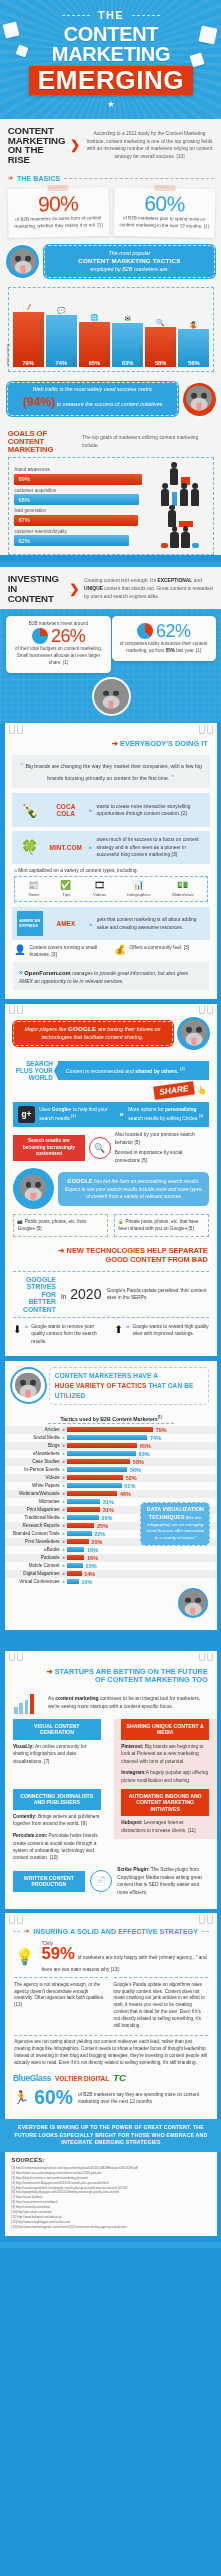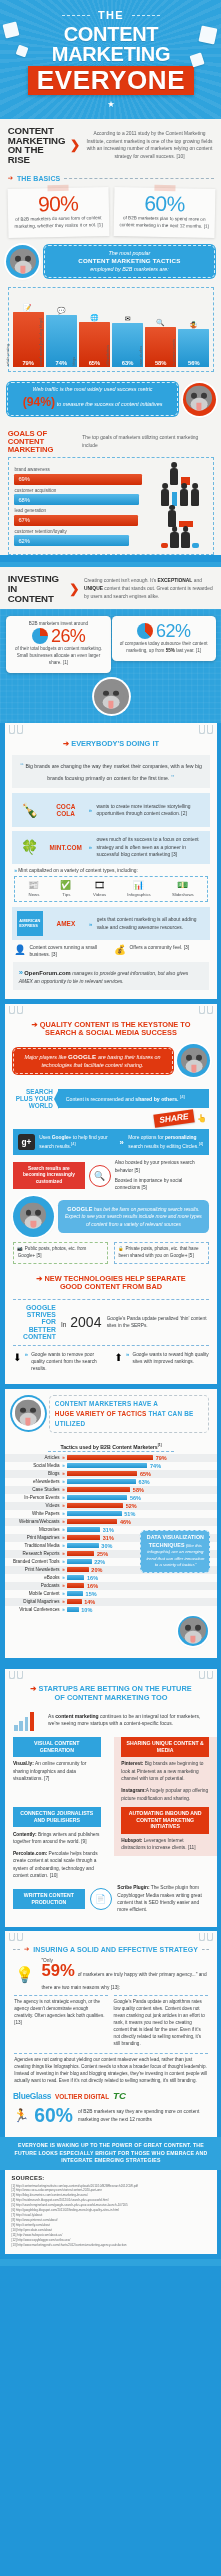--- a/index.html
+++ b/index.html
@@ -65,21 +65,21 @@
   }
   .rule-head .arrow { color:#e0380f; font-size:6.4px; }
   .rule-head .t {
     font-size:7px; font-weight:bold; letter-spacing:0.1px;
     font-family:"Liberation Sans Narrow","Liberation Sans",sans-serif;
     text-transform:uppercase;
   }
   .t.blue { color:#2fa3dd; } .t.red { color:#e0380f; }
   .rule-head .dash { flex:1; border-top:1px dashed #9fb4c2; height:0; }
 
-  .center-head { text-align:center; padding: 6.4px 9px 3.9px; }
+  .center-head { text-align:right; padding: 6.4px 9px 3.9px; }
   .center-head .t { font-size:7.4px; font-weight:bold; text-transform:uppercase;
     font-family:"Liberation Sans Narrow","Liberation Sans",sans-serif; line-height:1.18;}
   .center-head .t .arrow{ color:#2fa3dd; }
   .center-head .t.red .arrow{ color:#e0380f; }
 
   
   .basics { display:flex; gap:5.2px; padding: 2.6px 7.7px 5.2px; align-items:flex-start;}
   .note {
     background:#fbfbfa; flex:1; padding:6.4px 5.2px 7px; text-align:center;
     box-shadow:0 0.6px 2.6px rgba(0,0,0,.16); position:relative;
@@ -336,21 +336,21 @@
 
 <div class="page">
 
   <div class="hero">
     <div class="paper" style="left:3.9px;top:23px;width:14px;height:14px;transform:rotate(-14deg);"></div>
     <div class="paper" style="left:16.7px;top:46px;width:10.3px;height:10.3px;transform:rotate(20deg);"></div>
     <div class="paper" style="right:6.4px;top:27px;width:15.5px;height:15.5px;transform:rotate(12deg);"></div>
     <div class="paper" style="right:19.3px;top:54px;width:11.6px;height:11.6px;transform:rotate(-18deg);"></div>
     <div class="kicker">THE</div>
     <h1>CONTENT MARKETING</h1>
-    <div class="explosion">EVERYONE</div>
+    <div class="explosion">EMERGING</div>
     <div class="star">★</div>
   </div>
 
   <div class="sec-head">
     <h2>CONTENT
 MARKETING
 ON THE RISE</h2>
     <span class="chev">❯</span>
     <p>According to a 2011 study by the Content Marketing Institute, content marketing is one of the top growing fields with an increasing number of marketers relying on content strategy for overall success. [10]</p>
   </div>
@@ -637,25 +637,20 @@
       <span class="qpair">
           <i class="qm"></i>
           <i class="qm"></i>
         </span>
         <span class="qpair">
           <i class="qm"></i>
           <i class="qm"></i>
         </span>
     </div>
 
-    <div class="center-head">
-      <div class="t red"><span class="arrow">➔</span>
-        <span>QUALITY CONTENT IS THE KEYSTONE TO</span><br>
-        <span>SEARCH &amp; SOCIAL MEDIA SUCCESS</span></div>
-    </div>
 
     <div class="bubble-row">
       <div class="bub redb">
         <span>Major players like </span><b>GOOGLE</b><span> are basing their futures on technologies that facilitate content sharing.</span>
       </div>
       <div class="dog">
         <div class="face">
             <span class="eye l"></span>
             <span class="eye r"></span>
             <span class="muzzle"></span>
@@ -720,21 +715,21 @@
     <div class="center-head">
       <div class="t red"><span class="arrow">➔</span>
         <span>NEW TECHNOLOGIES HELP SEPARATE</span><br>
         <span>GOOD CONTENT FROM BAD</span></div>
     </div>
 
     <div class="y2011">
       <div class="lab">GOOGLE STRIVES
 FOR BETTER
 CONTENT</div>
-      <div class="yr"><small>In</small> <span>2004</span></div>
+      <div class="yr"><small>In</small> <span>2020</span></div>
       <div class="txt">Google's Panda update penalized 'thin' content sites in the SERPs.</div>
     </div>
 
     <div class="twoup">
       <div class="it">
           <span class="g">⬇</span>
           <span class="chev">»</span>
           <span class="x">Google wants to remove poor quality content from the search results.</span>
         </div>
       <div class="it">
@@ -937,21 +932,21 @@
         <div class="face">
             <span class="eye l"></span>
             <span class="eye r"></span>
             <span class="muzzle"></span>
             <span class="tongue"></span>
           </div>
       </div>
     </div>
   </div>
 
-  <div class="panel" style="margin-top:11px;">
+  <div class="panel" style="margin-top:21px;">
     <div class="quotemarks" style="padding-top:1.9px;">
       <span class="qpair">
           <i class="qm"></i>
           <i class="qm"></i>
         </span>
         <span class="qpair">
           <i class="qm"></i>
           <i class="qm"></i>
         </span>
     </div>

